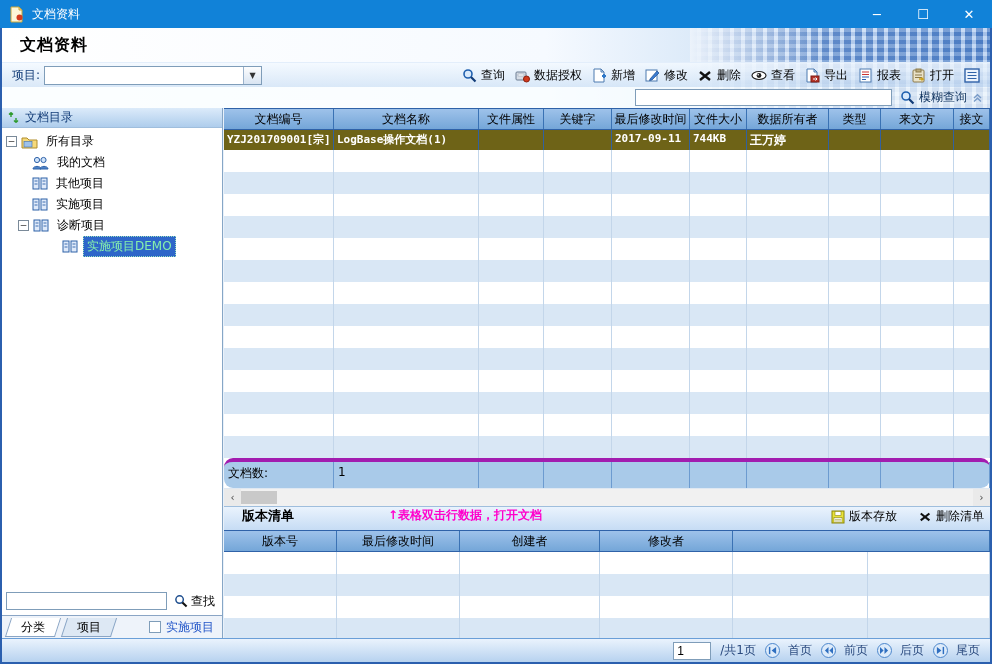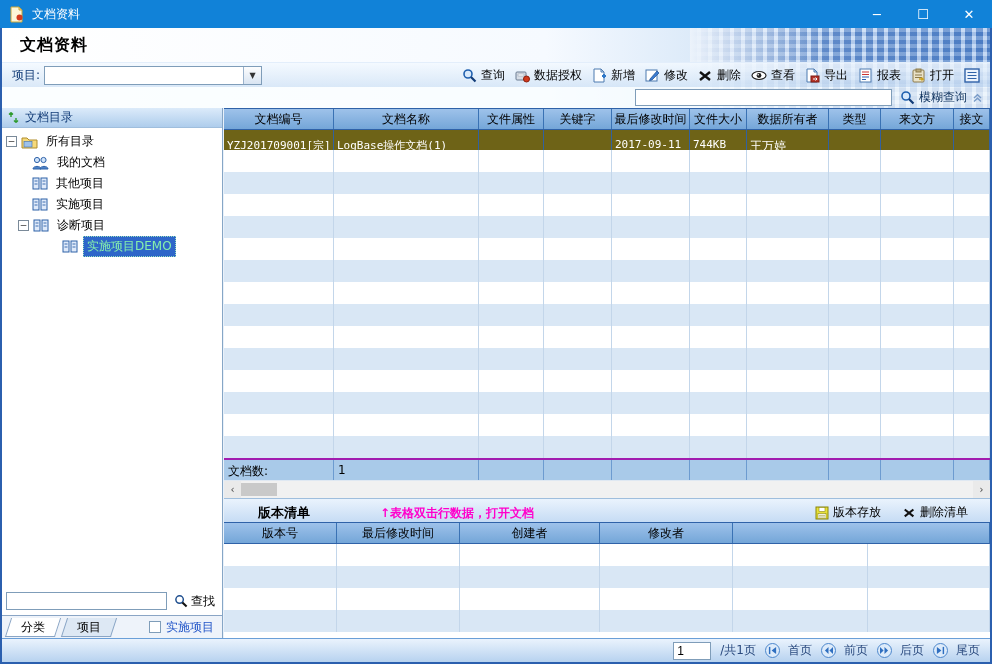--- a/index.html
+++ b/index.html
@@ -71,34 +71,34 @@
   .main { position:absolute; left:222px; top:106px; width:766px; height:530px; background:#fff; }
   .dt-head { display:flex; height:22px; background:linear-gradient(#9ec2ea,#74a6d8);
     border-top:1px solid #2f62a8; border-bottom:1px solid #2f62a8; }
   .dt-head .cell { border-right:1px solid #3a72b4; text-align:center; line-height:20px; overflow:hidden; cursor:default; }
   .cell { flex:none; }
   .c0{width:110px}.c1{width:145px}.c2{width:65px}.c3{width:68px}.c4{width:78px}
   .c5{width:57px}.c6{width:82px}.c7{width:52px}.c8{width:73px}.c9{flex:1}
   .dt-row { display:flex; height:22px; }
   .dt-row .cell { border-right:1px solid #c3d6ea; overflow:hidden; }
   .dt-row.sel { height:20px; background:var(--selected-row,#6e6317); color:#fff; }
-  .dt-row.sel .cell { border-right:1px solid #31619f; padding:8px 3px; }
+  .dt-row.sel .cell { border-right:1px solid #31619f; padding:2px 3px;font-weight:bold; }
   .dt-row.sel .mono { font-family:"DejaVu Sans Mono","Liberation Mono",monospace; font-size:11px; }
   .dt-row.alt { background:var(--row-alt,#d9e7f5); }
-  .dt-sum { display:flex; height:22px; background:var(--summary-row,#a9cae9); border-top:2px solid #a21caf; }
+  .dt-sum { display:flex; height:30px; background:var(--summary-row,#a9cae9); border-top:4px solid #a21caf;border-radius:9px; }
   .dt-sum .cell { border-right:1px solid #6c9bd0; padding:3px 4px; }
   .hscroll { height:18px; background:#f1f1f1; display:flex; align-items:stretch; border-top:1px solid #dfe8f2; }
   .hs-arrow { width:17px; display:flex; align-items:center; justify-content:center; color:#444;
     font-size:10px; background:#eaeaea; }
   .hs-thumb { width:36px; background:#c9c9c9; margin:2px 0; }
   .hs-track { flex:1; }
 
   
-  .v-band { display:flex; align-items:flex-end; height:24px;
-    background:linear-gradient(#eaf3fd,#c6dcf4); border-top:1px solid #9fbedd; padding:0 20px; }
+  .v-band { display:flex; align-items:flex-start; height:24px;
+    background:linear-gradient(#eaf3fd,#c6dcf4); border-top:1px solid #9fbedd; padding:0 4px;gap:24px; }
   .v-title { font-weight:bold; font-size:13px; margin-left:14px; }
   .v-hint { color:var(--hint-pink,#ff00cc); font-weight:bold; margin-left:70px; font-size:12px; }
   .v-actions { margin-left:auto; display:flex; align-items:center; gap:18px; }
   .v-actions .tbtn { padding:1px 2px; }
   .vt-head { display:flex; height:22px; background:linear-gradient(#9ec2ea,#74a6d8);
     border-top:1px solid #2f62a8; border-bottom:1px solid #2f62a8; }
   .vt-head .cell { border-right:1px solid #3a72b4; text-align:center; line-height:20px; cursor:default; }
   .v0{width:113px}.v1{width:123px}.v2{width:140px}.v3{width:133px}.v4{width:135px}.v5{flex:1}
   .vt-row { display:flex; height:22px; }
   .vt-row .cell { border-right:1px solid #c3d6ea; }

